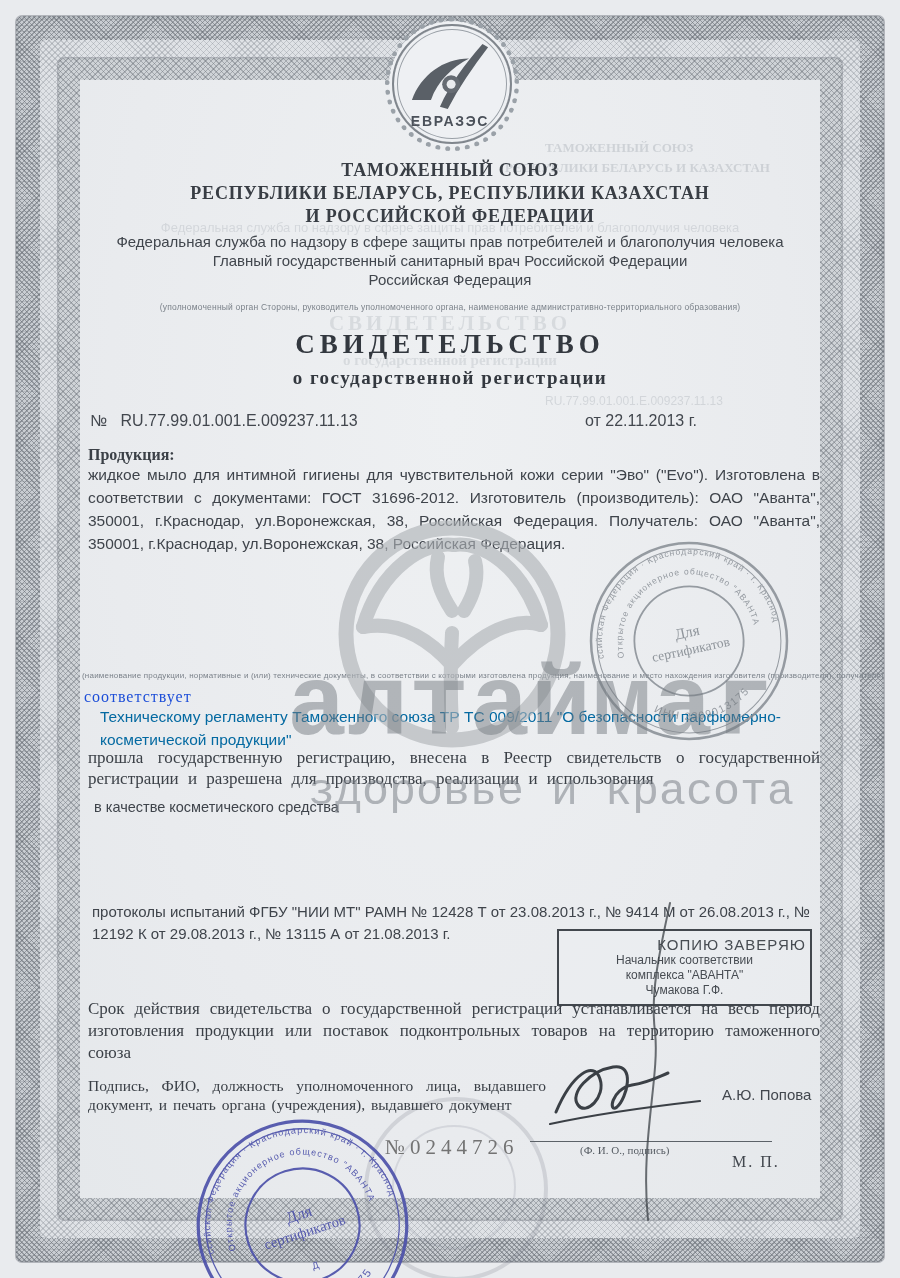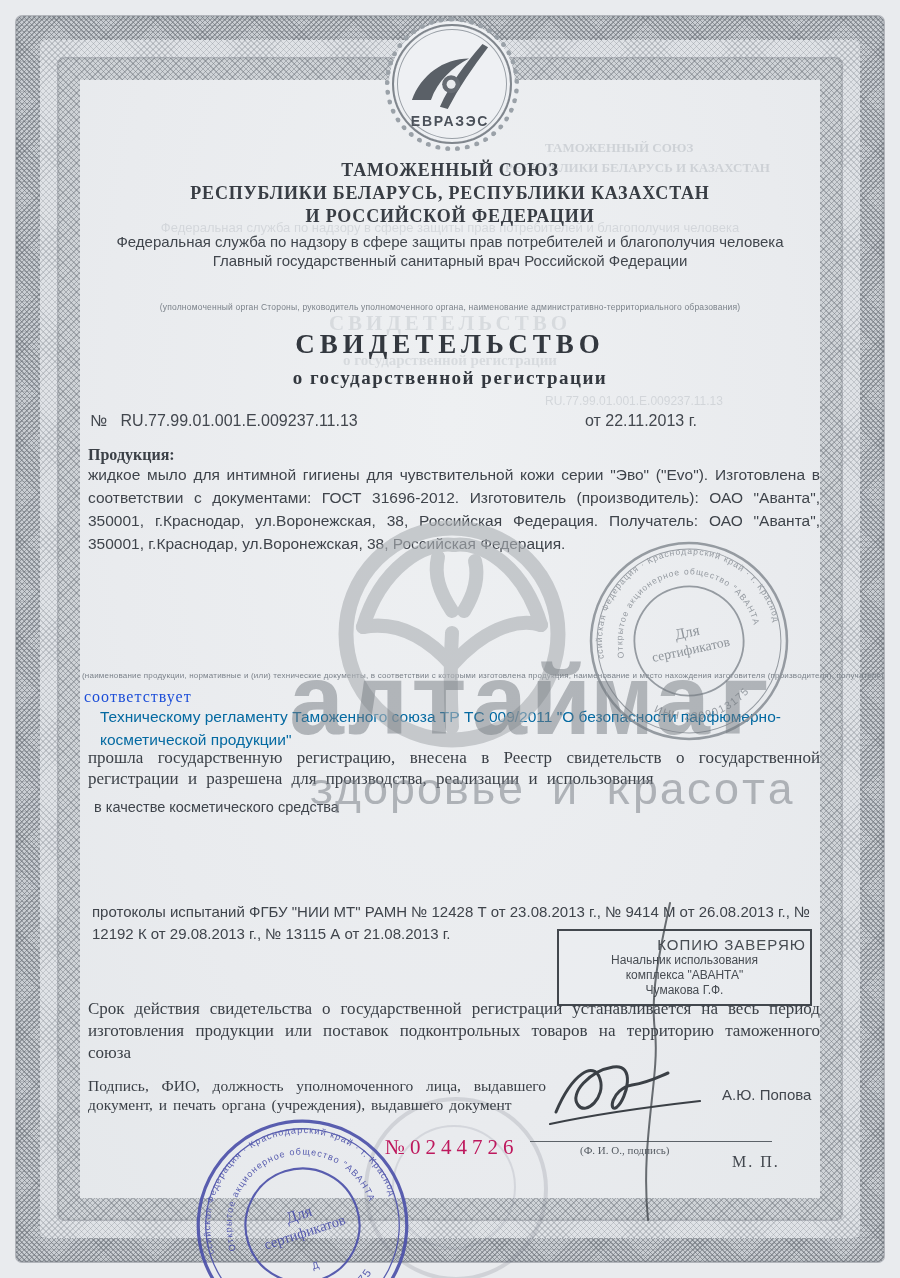--- a/index.html
+++ b/index.html
@@ -116,20 +116,21 @@
       <text x="50" y="89" text-anchor="middle" font-family="Liberation Sans, sans-serif" font-size="12.5" font-weight="bold" letter-spacing="1.5" fill="#4b515a">ЕВРАЗЭС</text>
     </svg>
   </div>
 
   <div class="hdr" style="top:159px;">
     <div class="hdr-union">ТАМОЖЕННЫЙ СОЮЗ</div>
     <div class="hdr-union">РЕСПУБЛИКИ БЕЛАРУСЬ, РЕСПУБЛИКИ КАЗАХСТАН</div>
     <div class="hdr-union">И РОССИЙСКОЙ ФЕДЕРАЦИИ</div>
     <div class="hdr-agency" style="margin-top:4px;">Федеральная служба по надзору в сфере защиты прав потребителей и благополучия человека</div>
     <div class="hdr-agency">Главный государственный санитарный врач Российской Федерации</div>
+    <div class="hdr-agency">Российская Федерация</div>
   </div>
 
   <div class="fineprint" style="top:302px; font-size:8.5px;">(уполномоченный орган Стороны, руководитель уполномоченного органа, наименование административно-территориального образования)</div>
 
   <div class="doc-title" style="top:329px;">СВИДЕТЕЛЬСТВО</div>
   <div class="doc-subtitle" style="top:367px;">о государственной регистрации</div>
 
   <div class="abs num-row" style="left:90px; top:412px;">
     <span>№</span>&nbsp;&nbsp;
     <span>RU.77.99.01.001.Е.009237.11.13</span>
@@ -144,34 +145,34 @@
   <div class="abs" style="left:84px; top:688px; font-size:16px; letter-spacing:1px; color:#1d4ed8;">соответствует</div>
   <div class="abs sans" style="left:100px; top:705px; width:706px; font-size:15.5px; line-height:23px; color:#0369a1;">Техническому регламенту Таможенного союза ТР ТС 009/2011 "О безопасности парфюмерно-косметической продукции"</div>
 
   <div class="abs serif-par" style="left:88px; top:747px; width:732px; word-spacing:5px;">прошла государственную регистрацию, внесена в Реестр свидетельств о государственной регистрации и разрешена для производства, реализации и использования</div>
   <div class="abs sans" style="left:94px; top:799px; font-size:14.5px; color:#3f444b;">в качестве косметического средства</div>
 
   <div class="abs sans" style="left:92px; top:901px; width:736px; font-size:15px; line-height:22px; color:#3f444b;">протоколы испытаний ФГБУ "НИИ МТ" РАМН № 12428 Т от 23.08.2013 г., № 9414 М от 26.08.2013 г., № 12192 К от 29.08.2013 г., № 13115 А от 21.08.2013 г.</div>
 
   <div class="copy-box">
     <div class="l1">КОПИЮ ЗАВЕРЯЮ</div>
-    <div class="l2">Начальник использования</div>
+    <div class="l2">Начальник соответствии</div>
     <div class="l2">комплекса "АВАНТА"</div>
     <div class="l2">Чумакова Г.Ф.</div>
   </div>
 
   <div class="abs serif-par" style="left:88px; top:998px; width:732px; line-height:22px; word-spacing:4px;">Срок действия свидетельства о государственной регистрации устанавливается на весь период изготовления продукции или поставок подконтрольных товаров на территорию таможенного союза</div>
 
   <div class="abs serif-par" style="left:88px; top:1076px; width:458px; font-size:15.5px; line-height:19px; word-spacing:2px;">Подпись, ФИО, должность уполномоченного лица, выдавшего документ, и печать органа (учреждения), выдавшего документ</div>
   <div class="abs sans" style="left:722px; top:1086px; font-size:15px; color:#42474e; z-index:6;">А.Ю. Попова</div>
   <div class="sig-line"></div>
   <div class="abs" style="left:580px; top:1144px; font-size:11px; color:#565c63; z-index:6;">(Ф. И. О., подпись)</div>
   <div class="abs" style="left:732px; top:1153px; font-size:16px; letter-spacing:2px; color:#42474e; z-index:6;">М. П.</div>
 
-  <div class="abs" style="left:385px; top:1135px; font-size:21px; letter-spacing:5px; color:#be185d; z-index:6;">№0244726</div>
+  <div class="abs" style="left:385px; top:1135px; font-size:21px; letter-spacing:5px; color:#737373; z-index:6;">№0244726</div>
 
   <div class="faint-circle" style="left:364px; top:1097px; width:176px; height:176px; border:4px solid rgba(118,124,136,.22);"></div>
   <div class="faint-circle" style="left:392px; top:1125px; width:120px; height:120px; border:2px solid rgba(118,124,136,.18);"></div>
 
   <div class="stamp" style="left:588px; top:540px; width:202px; height:202px; transform:rotate(-12deg); opacity:.85;">
     <svg width="202" height="202" viewBox="0 0 200 200">
       <defs>
         <path id="gt" d="M 14,100 A 86,86 0 0 1 186,100"></path>
         <path id="gi" d="M 34,100 A 66,66 0 0 1 166,100"></path>
         <path id="gb" d="M 22,100 A 78,78 0 0 0 178,100"></path>

